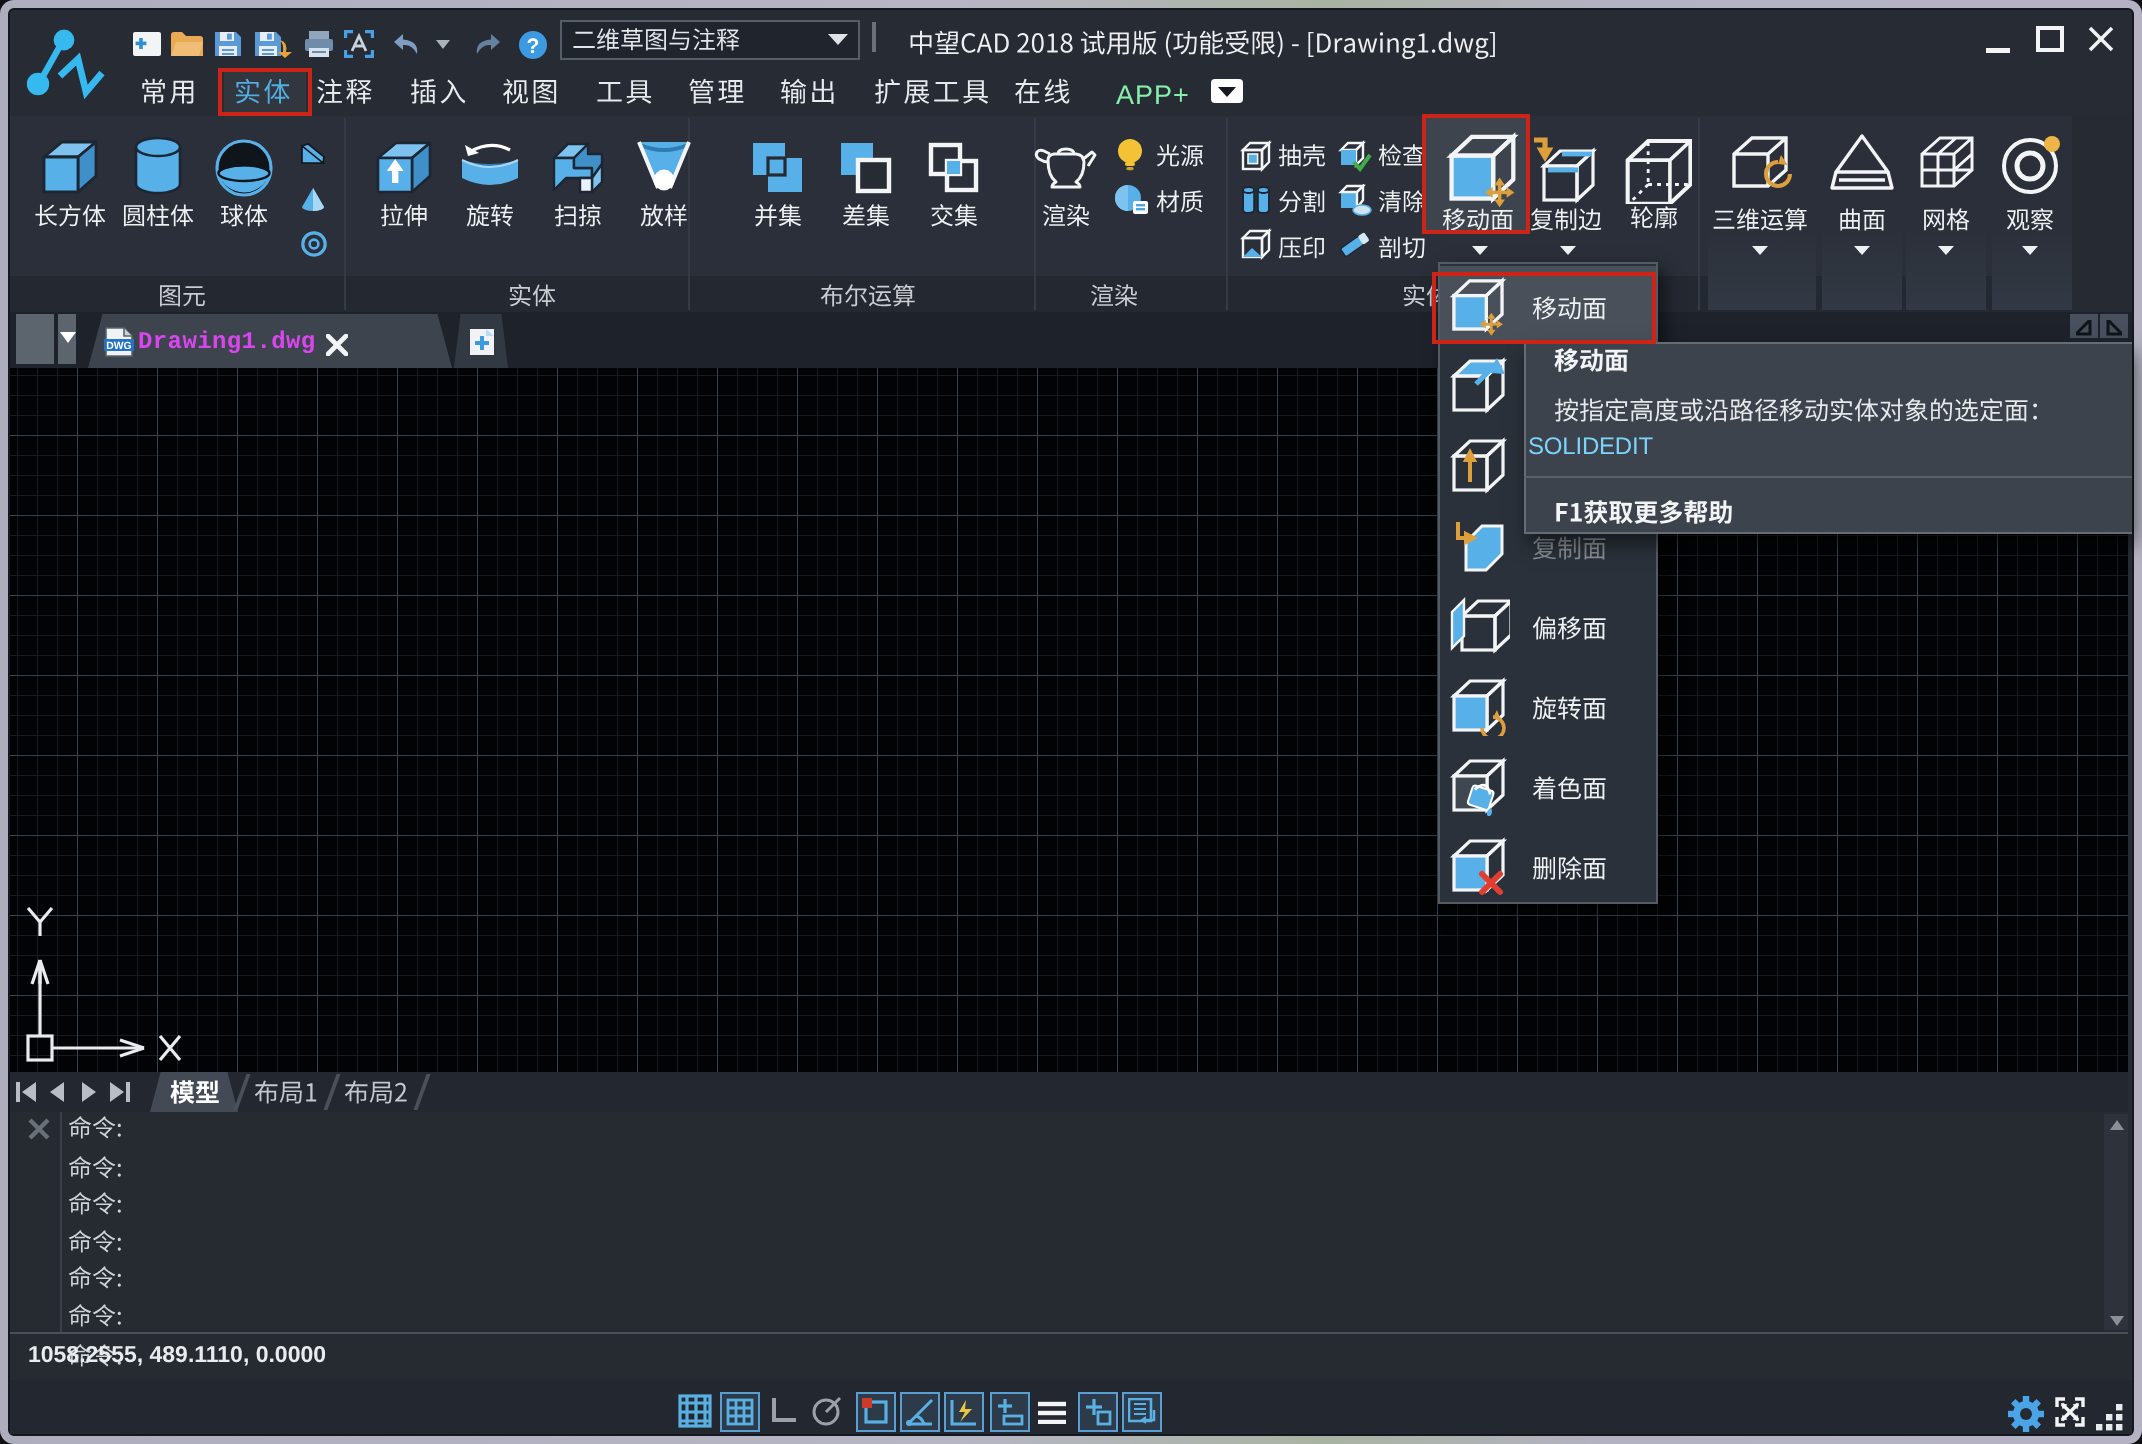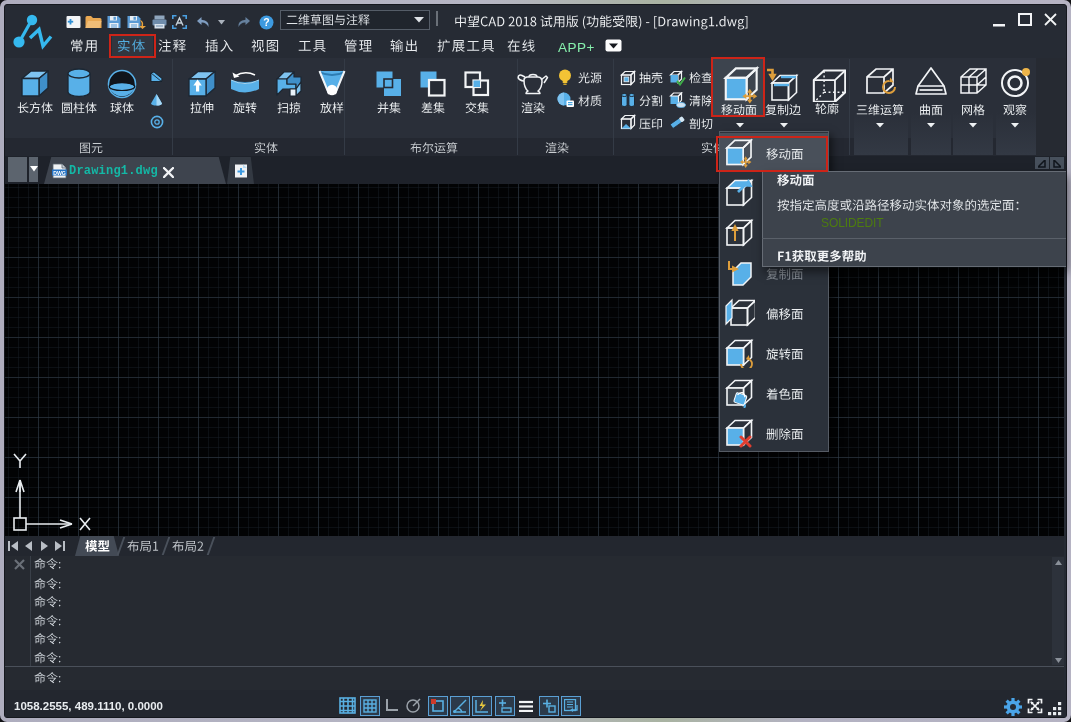--- a/index.html
+++ b/index.html
@@ -174,21 +174,21 @@
     <svg style="position:absolute;left:29.5px;top:166px;" width="8" height="6" viewBox="0 0 8 6">
       <path d="M0 0 h8 l-4 5.5 z" fill="#fff"></path>
     </svg>
     <div class="abs" style="left:44px;top:157px;width:182px;height:27px;background:#3e444e;clip-path:polygon(4% 0,96% 0,100% 100%,0 100%)"></div>
     <svg style="position:absolute;left:52px;top:163px;" width="15" height="16" viewBox="0 0 15 16">
       <path d="M1 1 L10 1 L14 5 L14 15 L1 15 Z" fill="#f0f2f4" stroke="#5a646e" stroke-width="0.8"></path>
       <path d="M10 1 L10 5 L14 5" fill="#c8d0d8" stroke="#5a646e" stroke-width="0.8"></path>
       <rect x="0" y="6.5" width="15" height="6" fill="#2573c4"></rect>
       <text x="7.5" y="11.5" font-family="Liberation Sans" font-size="5.2" font-weight="bold" fill="#fff" text-anchor="middle">DWG</text>
     </svg>
-    <div class="abs" style="left:69px;top:164px;font:bold 12px 'Liberation Mono',monospace;color:#14b8a6;letter-spacing:0.2px">Drawing1.dwg</div>
+    <div class="abs" style="left:69px;top:164px;font:bold 12px 'Liberation Mono',monospace;color:#d946ef;letter-spacing:0.2px">Drawing1.dwg</div>
     <svg style="position:absolute;left:163px;top:167px;" width="11" height="11" viewBox="0 0 11 11">
       <g stroke="#f2f4f6" stroke-width="2.4" stroke-linecap="round">
         <line x1="1" y1="1" x2="10" y2="10"></line>
         <line x1="10" y1="1" x2="1" y2="10"></line>
       </g>
     </svg>
     <div class="abs" style="left:227px;top:157px;width:27px;height:27px;background:#333942;clip-path:polygon(12% 0,88% 0,100% 100%,0 100%)"></div>
     <svg style="position:absolute;left:233px;top:163px;" width="16" height="16" viewBox="0 0 16 16">
       <path d="M2 1.5 L14 1.5 L14 14.5 L2 14.5 Z" fill="#f0f2f4"></path>
       <path d="M10 1.5 L14 5 L10 5 Z" fill="#b8dcf5"></path>
@@ -323,21 +323,21 @@
       </g>
     </svg>
     <div class="abs" style="left:1052px;top:557px;width:12px;height:108px;background:#2d323b"></div>
     <svg style="position:absolute;left:1055px;top:560px;" width="7" height="5" viewBox="0 0 7 5">
       <path d="M3.5 0 L7 5 H0 Z" fill="#8a9099"></path>
     </svg>
     <svg style="position:absolute;left:1055px;top:658px;" width="7" height="5" viewBox="0 0 7 5">
       <path d="M3.5 5 L7 0 H0 Z" fill="#8a9099"></path>
     </svg>
     <div class="abs" style="left:5px;top:690px;width:1061px;height:27px;background:#23272f"></div>
-    <div class="abs" style="left:14px;top:700px;font:bold 11.5px 'Liberation Sans',sans-serif;color:#e8ecef;letter-spacing:0px;white-space:pre;">1058.2555, 489.1110, 0.0000</div>
+    <div class="abs" style="left:14px;top:672px;font:bold 11.5px 'Liberation Sans',sans-serif;color:#e8ecef;letter-spacing:0px;white-space:pre;">1058.2555, 489.1110, 0.0000</div>
   </div>
 <svg style="position:absolute;left:6px;top:11px;" width="48" height="42" viewBox="0 0 48 42">
     <g fill="#35b9ef" stroke="#35b9ef">
       <circle cx="26" cy="9" r="5.2" stroke="none"></circle>
       <circle cx="13" cy="31" r="5.6" stroke="none"></circle>
       <line x1="24" y1="12" x2="15" y2="28" stroke-width="3.2"></line>
       <path d="M24 27 L33 18.5 L37 35 L45 25.5" fill="none" stroke-width="3.4"></path>
     </g>
   </svg>
 <svg style="position:absolute;left:66px;top:15px;" width="15" height="14" viewBox="0 0 15 14">
@@ -1125,21 +1125,21 @@
       <use href="#q44" x="12000"></use>
       <use href="#q126" x="13000"></use>
       <use href="#q127" x="14000"></use>
       <use href="#q128" x="15000"></use>
       <use href="#q129" x="16000"></use>
       <use href="#q119" x="17000"></use>
       <use href="#q101" x="18000"></use>
       <use href="#q130" x="19000"></use>
     </g>
   </svg>
-<div class="abs" style="left:821px;top:215.5px;font:normal 12px 'Liberation Sans',sans-serif;color:#4d7c0f;letter-spacing:-0.1px;white-space:pre;">SOLIDEDIT</div>
+<div class="abs" style="left:764px;top:215.5px;font:normal 12px 'Liberation Sans',sans-serif;color:#7dd3fc;letter-spacing:-0.1px;white-space:pre;">SOLIDEDIT</div>
 <div class="abs" style="left:762px;top:238px;width:304px;height:1px;background:#5a6069"></div>
 <svg style="position:absolute;left:777.0px;top:248.2px;" width="89.7" height="16.9" viewBox="0 0 89.7 16.9">
     <g fill="#f2f4f6" transform="translate(0,12.75) scale(0.01250,-0.01250)">
       <use href="#w5" x="0"></use>
       <use href="#w6" x="585"></use>
       <use href="#w7" x="1175"></use>
       <use href="#w8" x="2175"></use>
       <use href="#w9" x="3175"></use>
       <use href="#w10" x="4175"></use>
       <use href="#w11" x="5175"></use>

